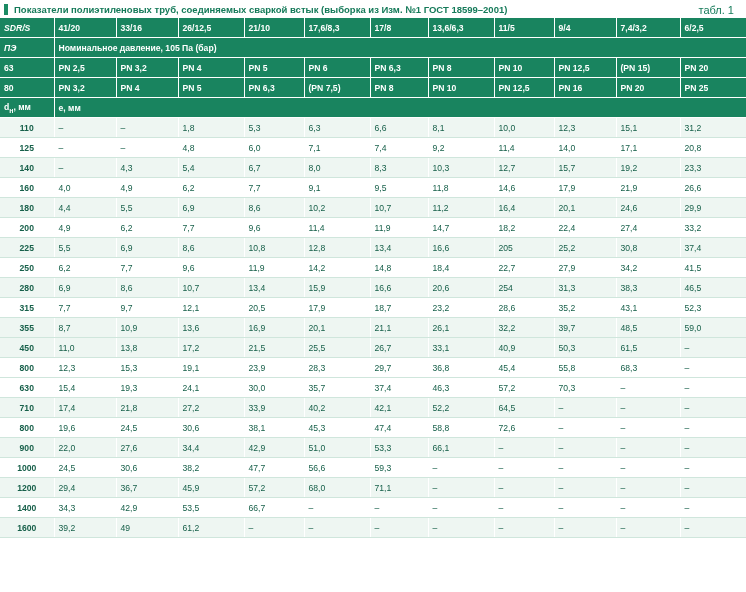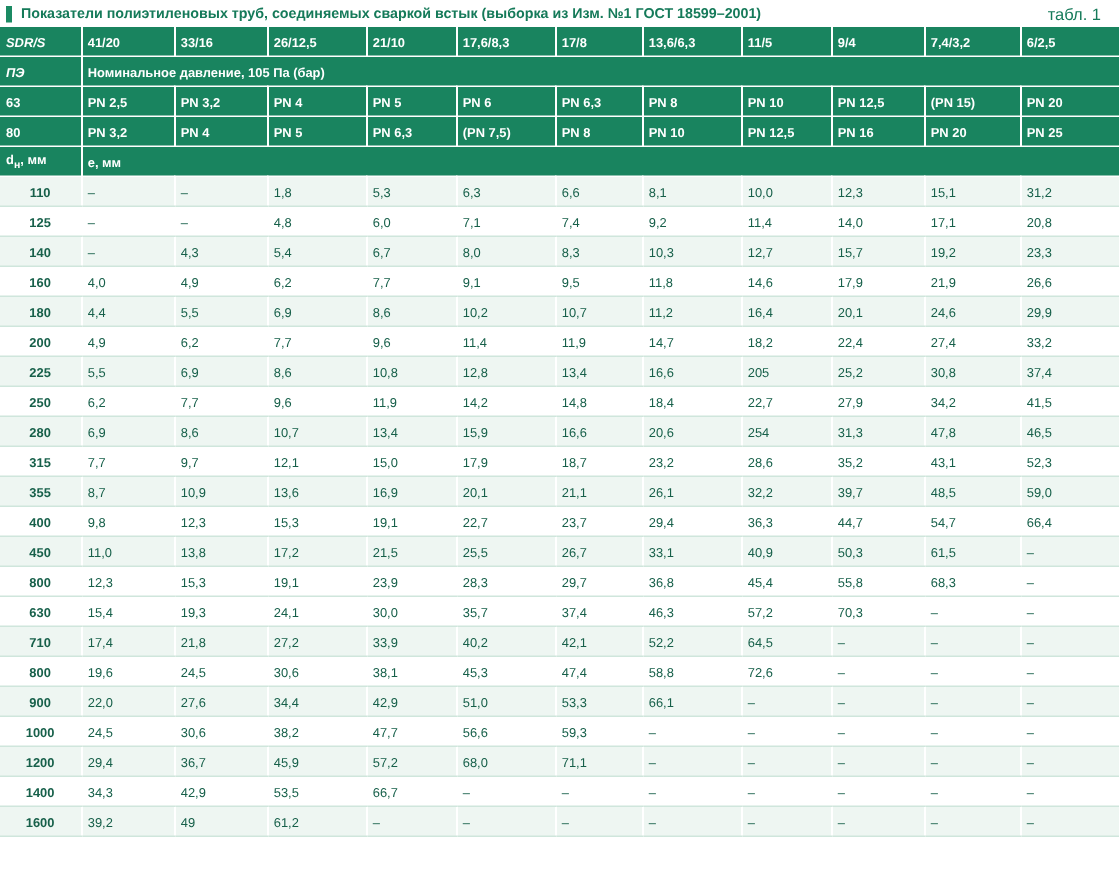--- a/index.html
+++ b/index.html
@@ -303,29 +303,29 @@
         <td class="first">280</td>
         <td>6,9</td>
         <td>8,6</td>
         <td>10,7</td>
         <td>13,4</td>
         <td>15,9</td>
         <td>16,6</td>
         <td>20,6</td>
         <td>254</td>
         <td>31,3</td>
-        <td>47,8</td>
+        <td>38,3</td>
         <td>46,5</td>
       </tr>
       <tr class="plain">
         <td class="first">315</td>
         <td>7,7</td>
         <td>9,7</td>
         <td>12,1</td>
-        <td>15,0</td>
+        <td>20,5</td>
         <td>17,9</td>
         <td>18,7</td>
         <td>23,2</td>
         <td>28,6</td>
         <td>35,2</td>
         <td>43,1</td>
         <td>52,3</td>
       </tr>
       <tr class="alt">
         <td class="first">355</td>
@@ -334,34 +334,20 @@
         <td>13,6</td>
         <td>16,9</td>
         <td>20,1</td>
         <td>21,1</td>
         <td>26,1</td>
         <td>32,2</td>
         <td>39,7</td>
         <td>48,5</td>
         <td>59,0</td>
       </tr>
-      <tr class="plain">
-        <td class="first">400</td>
-        <td>9,8</td>
-        <td>12,3</td>
-        <td>15,3</td>
-        <td>19,1</td>
-        <td>22,7</td>
-        <td>23,7</td>
-        <td>29,4</td>
-        <td>36,3</td>
-        <td>44,7</td>
-        <td>54,7</td>
-        <td>66,4</td>
-      </tr>
       <tr class="alt">
         <td class="first">450</td>
         <td>11,0</td>
         <td>13,8</td>
         <td>17,2</td>
         <td>21,5</td>
         <td>25,5</td>
         <td>26,7</td>
         <td>33,1</td>
         <td>40,9</td>

